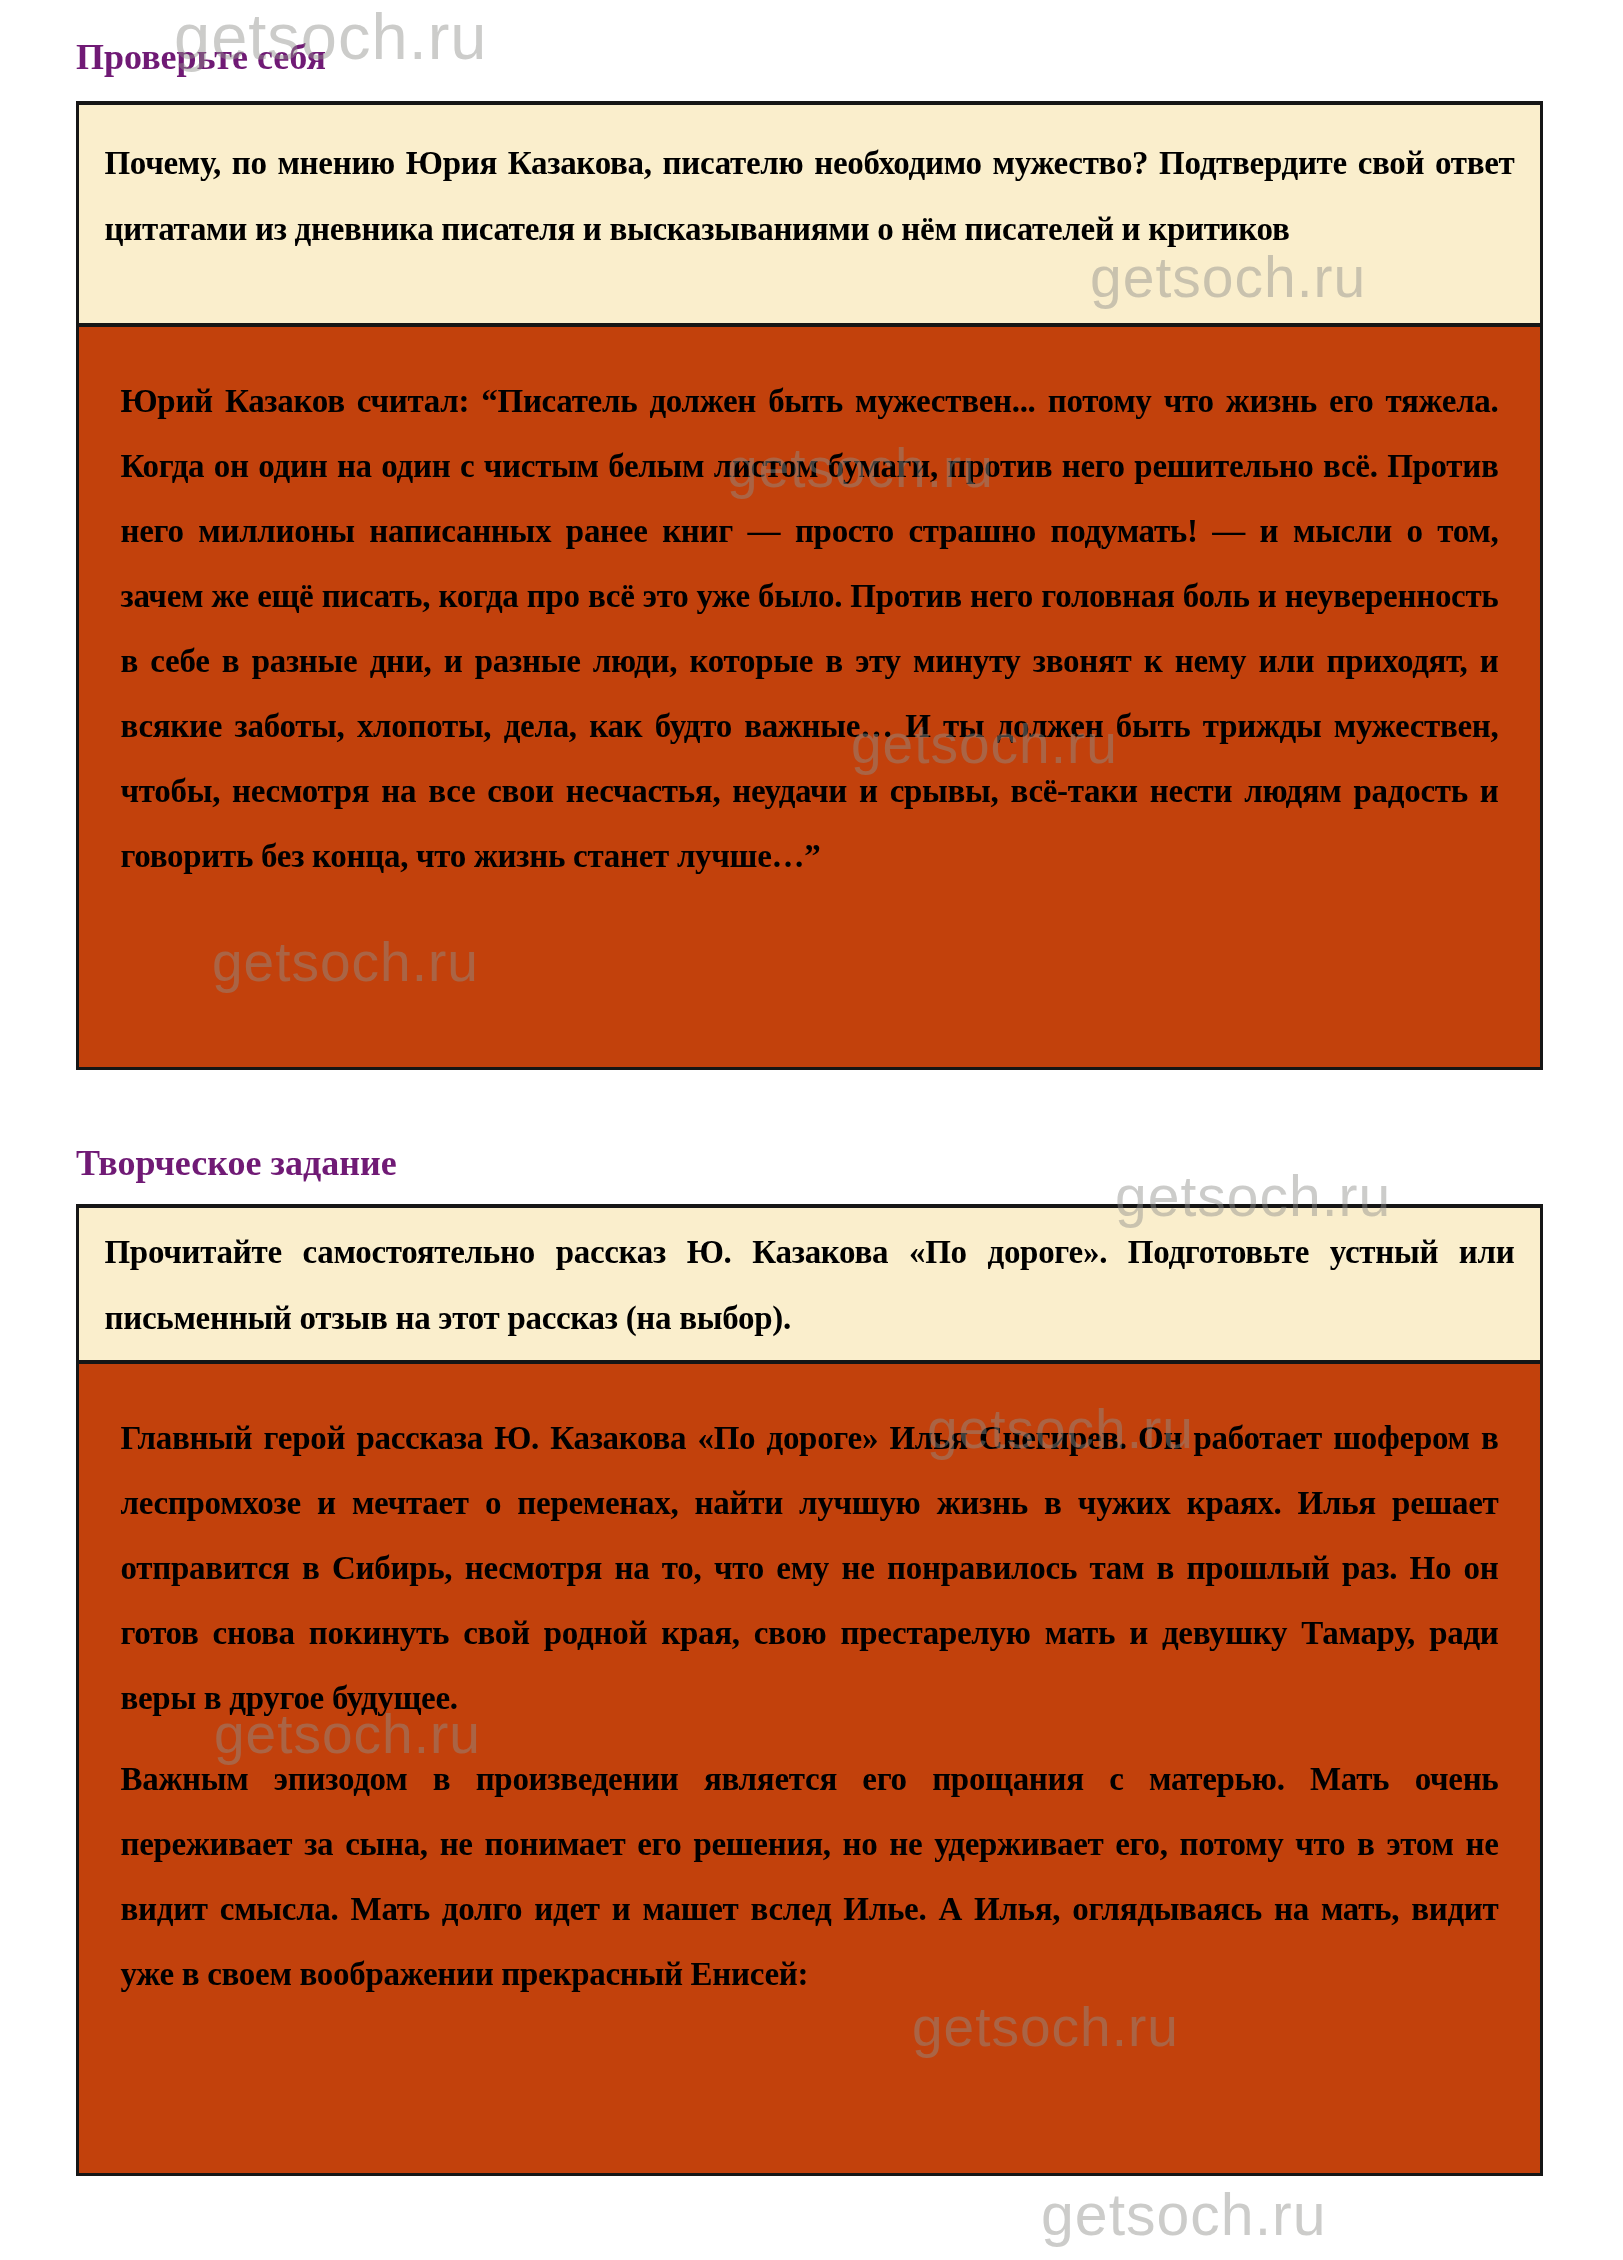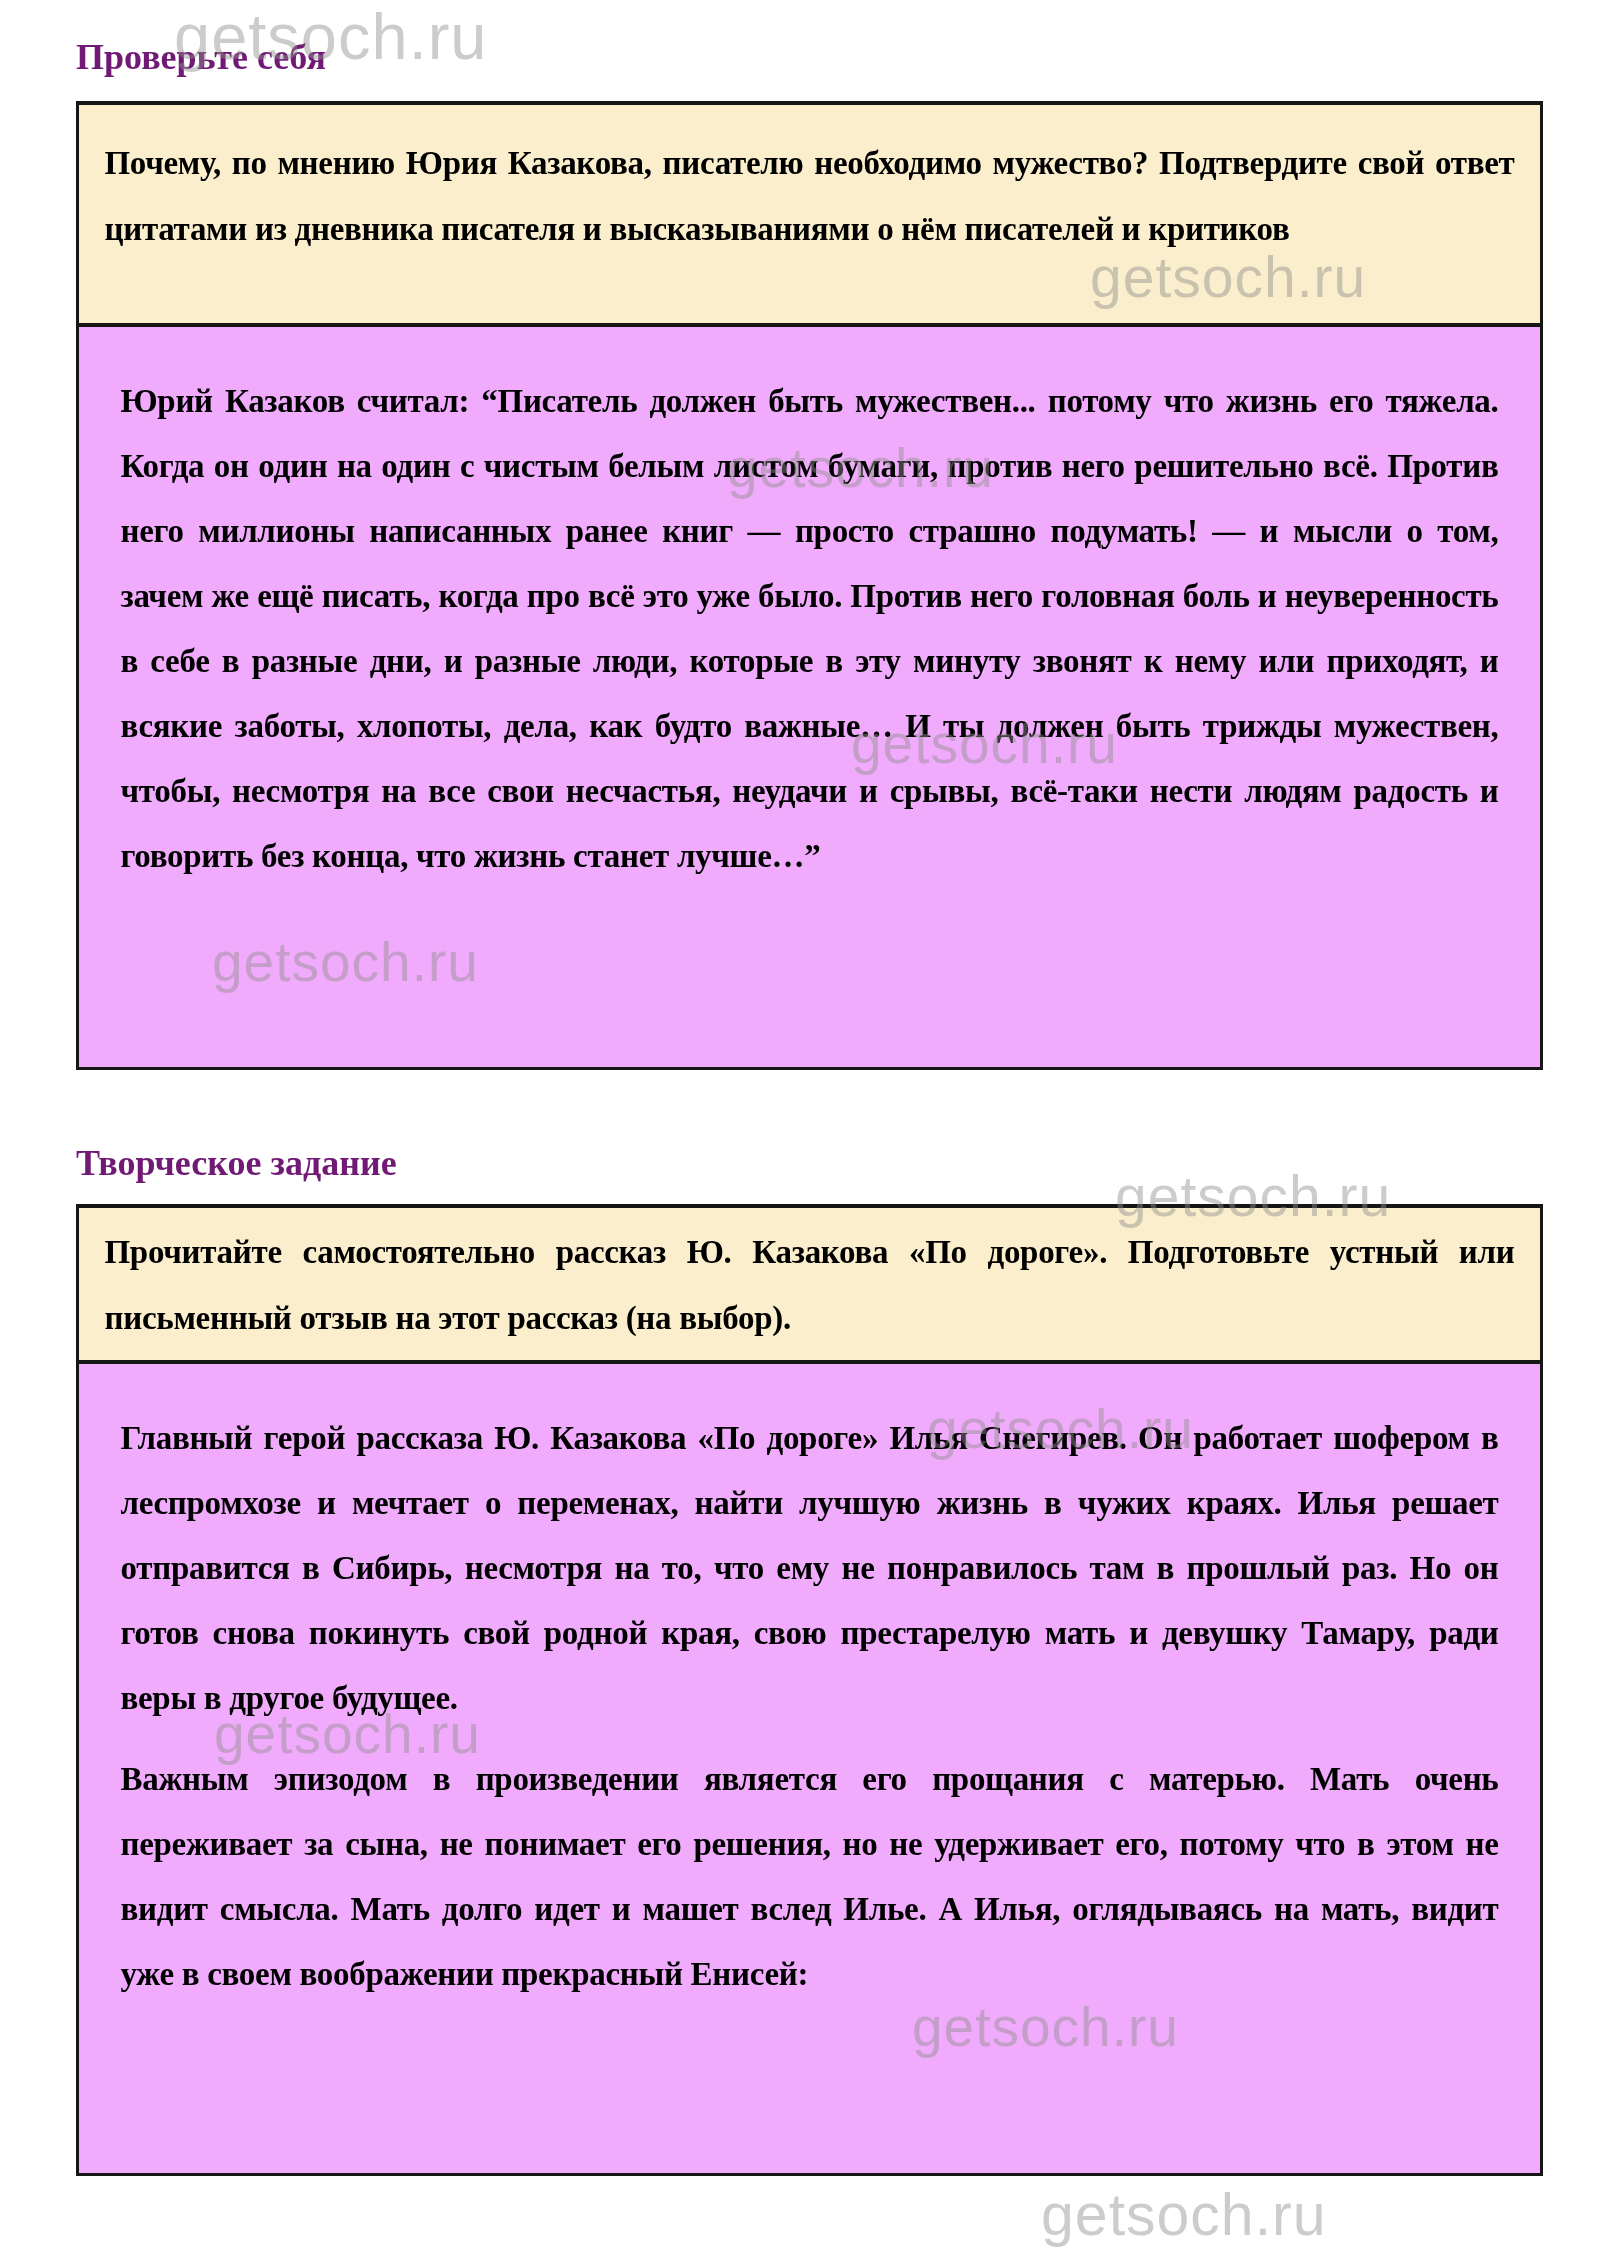--- a/index.html
+++ b/index.html
@@ -29,21 +29,21 @@
   #heading-1 { top: 35px; }
   #heading-2 { top: 1141px; }
 
   .qa-box {
     position: absolute;
     left: 76px;
     width: 1467px;
     box-sizing: border-box;
     border: 3.9px solid #161616;
     border-top-width: 4.9px;
-    background: #f0abfc;
+    background: #c2410c;
     z-index: 1;
   }
   #qa-box-1 { top: 101px; }
   #qa-box-2 { top: 1204px; }
 
   .question {
     box-sizing: border-box;
     background: #faeecc;
     border-bottom: 4.9px solid #161616;
     font-weight: bold;

